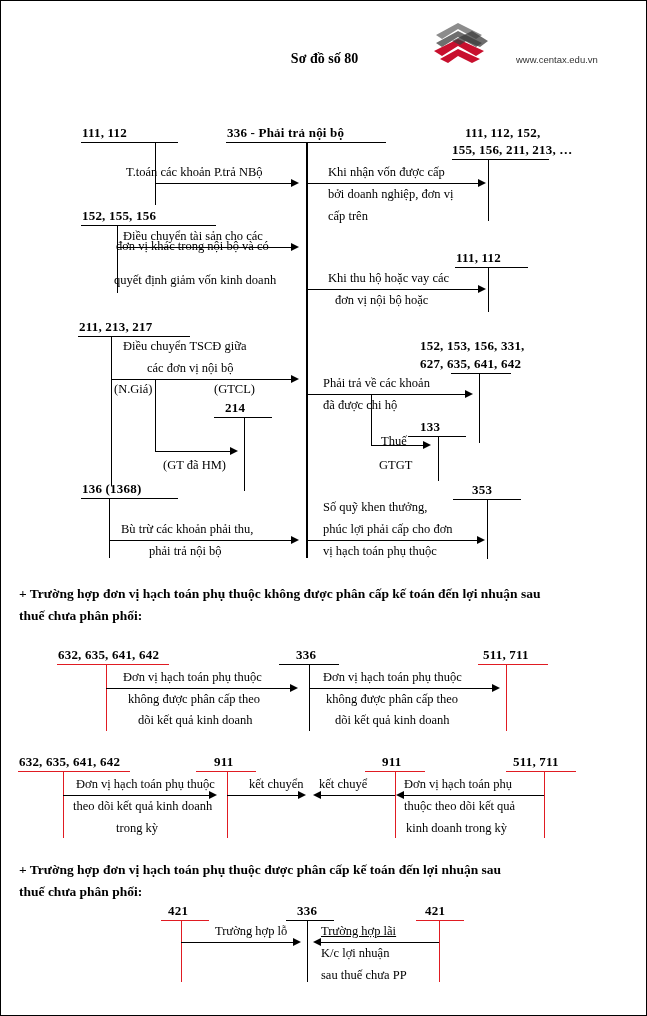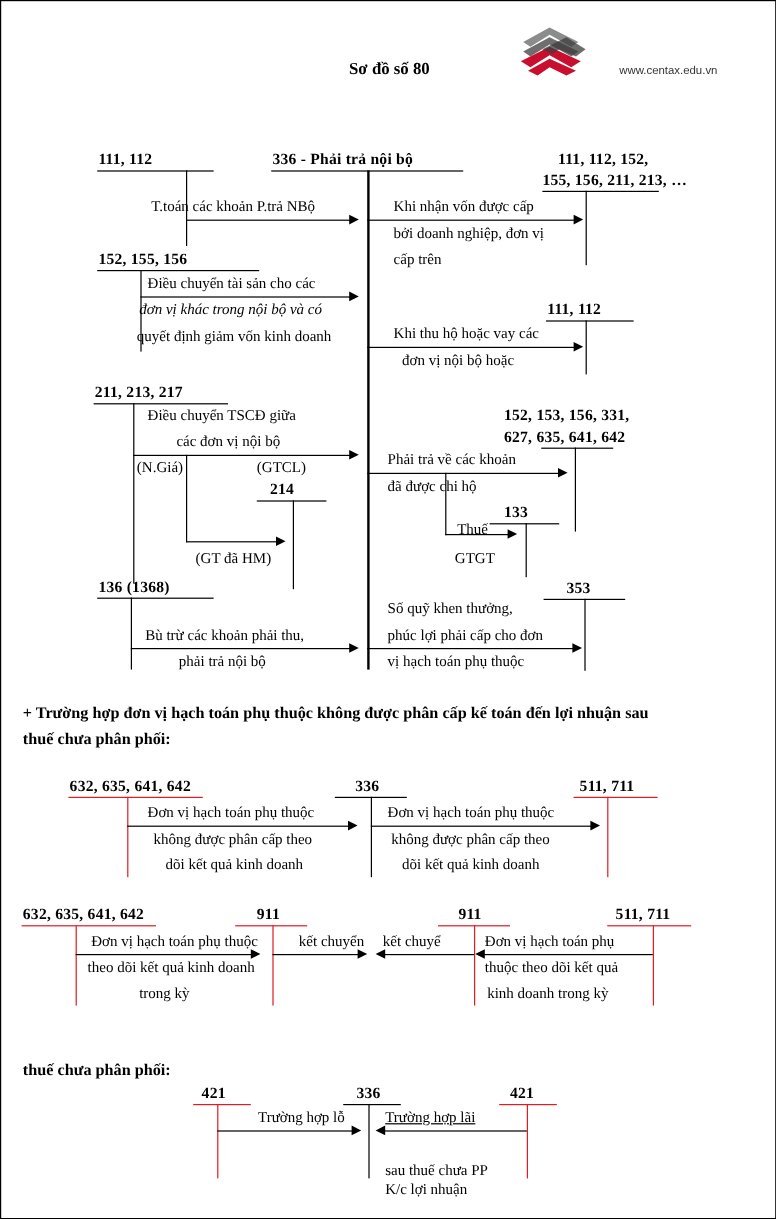--- a/index.html
+++ b/index.html
@@ -86,21 +86,21 @@
   <div class="txt" style="left:327px;top:186px;">bởi doanh nghiệp, đơn vị</div>
   <div class="txt" style="left:327px;top:208px;">cấp trên</div>
 
   <div class="acct" style="left:81px;top:207px;">152, 155, 156</div>
   <div class="hl" style="left:80px;top:224px;width:135px;"></div>
   <div class="vl" style="left:116px;top:224px;height:68px;"></div>
 
   <div class="txt" style="left:122px;top:228px;">Điều chuyển tài sản cho các</div>
   <div class="hl-thin" style="left:116px;top:246px;width:175px;"></div>
   <div class="arrow-r" style="left:290px;top:242px;"></div>
-  <div class="txt" style="left:115px;top:250px;font-style:italic;">đơn vị khác trong nội bộ và có</div>
+  <div class="txt" style="left:115px;top:238px;">đơn vị khác trong nội bộ và có</div>
   <div class="txt" style="left:113px;top:272px;">quyết định giảm vốn kinh doanh</div>
 
   <div class="acct" style="left:455px;top:249px;">111, 112</div>
   <div class="hl" style="left:454px;top:266px;width:73px;"></div>
   <div class="vl" style="left:487px;top:266px;height:45px;"></div>
 
   <div class="txt" style="left:327px;top:270px;">Khi thu hộ hoặc vay các</div>
   <div class="hl-thin" style="left:305px;top:288px;width:173px;"></div>
   <div class="arrow-r" style="left:477px;top:284px;"></div>
   <div class="txt" style="left:334px;top:292px;">đơn vị nội bộ hoặc</div>
@@ -220,20 +220,21 @@
   <div class="txt" style="left:318px;top:776px;">kết chuyể</div>
   <div class="hl-thin" style="left:315px;top:794px;width:79px;"></div>
   <div class="arrow-l" style="left:312px;top:790px;"></div>
 
   <div class="txt" style="left:403px;top:776px;">Đơn vị hạch toán phụ</div>
   <div class="hl-thin" style="left:398px;top:794px;width:145px;"></div>
   <div class="arrow-l" style="left:395px;top:790px;"></div>
   <div class="txt" style="left:403px;top:798px;">thuộc theo dõi kết quả</div>
   <div class="txt" style="left:405px;top:820px;">kinh doanh trong kỳ</div>
 
+  <div class="para" style="left:18px;top:858px;">+ Trường hợp đơn vị hạch toán phụ thuộc được phân cấp kế toán đến lợi nhuận sau</div>
   <div class="para" style="left:18px;top:880px;">thuế chưa phân phối:</div>
 
   <div class="acct" style="left:167px;top:902px;">421</div>
   <div class="hl-red" style="left:160px;top:919px;width:48px;"></div>
   <div class="vl-red" style="left:180px;top:919px;height:62px;"></div>
 
   <div class="acct" style="left:296px;top:902px;">336</div>
   <div class="hl" style="left:285px;top:919px;width:48px;"></div>
   <div class="vl" style="left:306px;top:919px;height:62px;"></div>
 
@@ -241,16 +242,16 @@
   <div class="hl-red" style="left:415px;top:919px;width:48px;"></div>
   <div class="vl-red" style="left:438px;top:919px;height:62px;"></div>
 
   <div class="txt" style="left:214px;top:923px;">Trường hợp lỗ</div>
   <div class="hl-thin" style="left:180px;top:941px;width:113px;"></div>
   <div class="arrow-r" style="left:292px;top:937px;"></div>
 
   <div class="txt" style="left:320px;top:923px;text-decoration:underline;">Trường hợp lãi</div>
   <div class="hl-thin" style="left:315px;top:941px;width:123px;"></div>
   <div class="arrow-l" style="left:312px;top:937px;"></div>
-  <div class="txt" style="left:320px;top:945px;margin-top:38px;">K/c lợi nhuận</div>
+  <div class="txt" style="left:320px;top:945px;">K/c lợi nhuận</div>
   <div class="txt" style="left:320px;top:967px;">sau thuế chưa PP</div>
 
 </div>
 
 </body></html>

